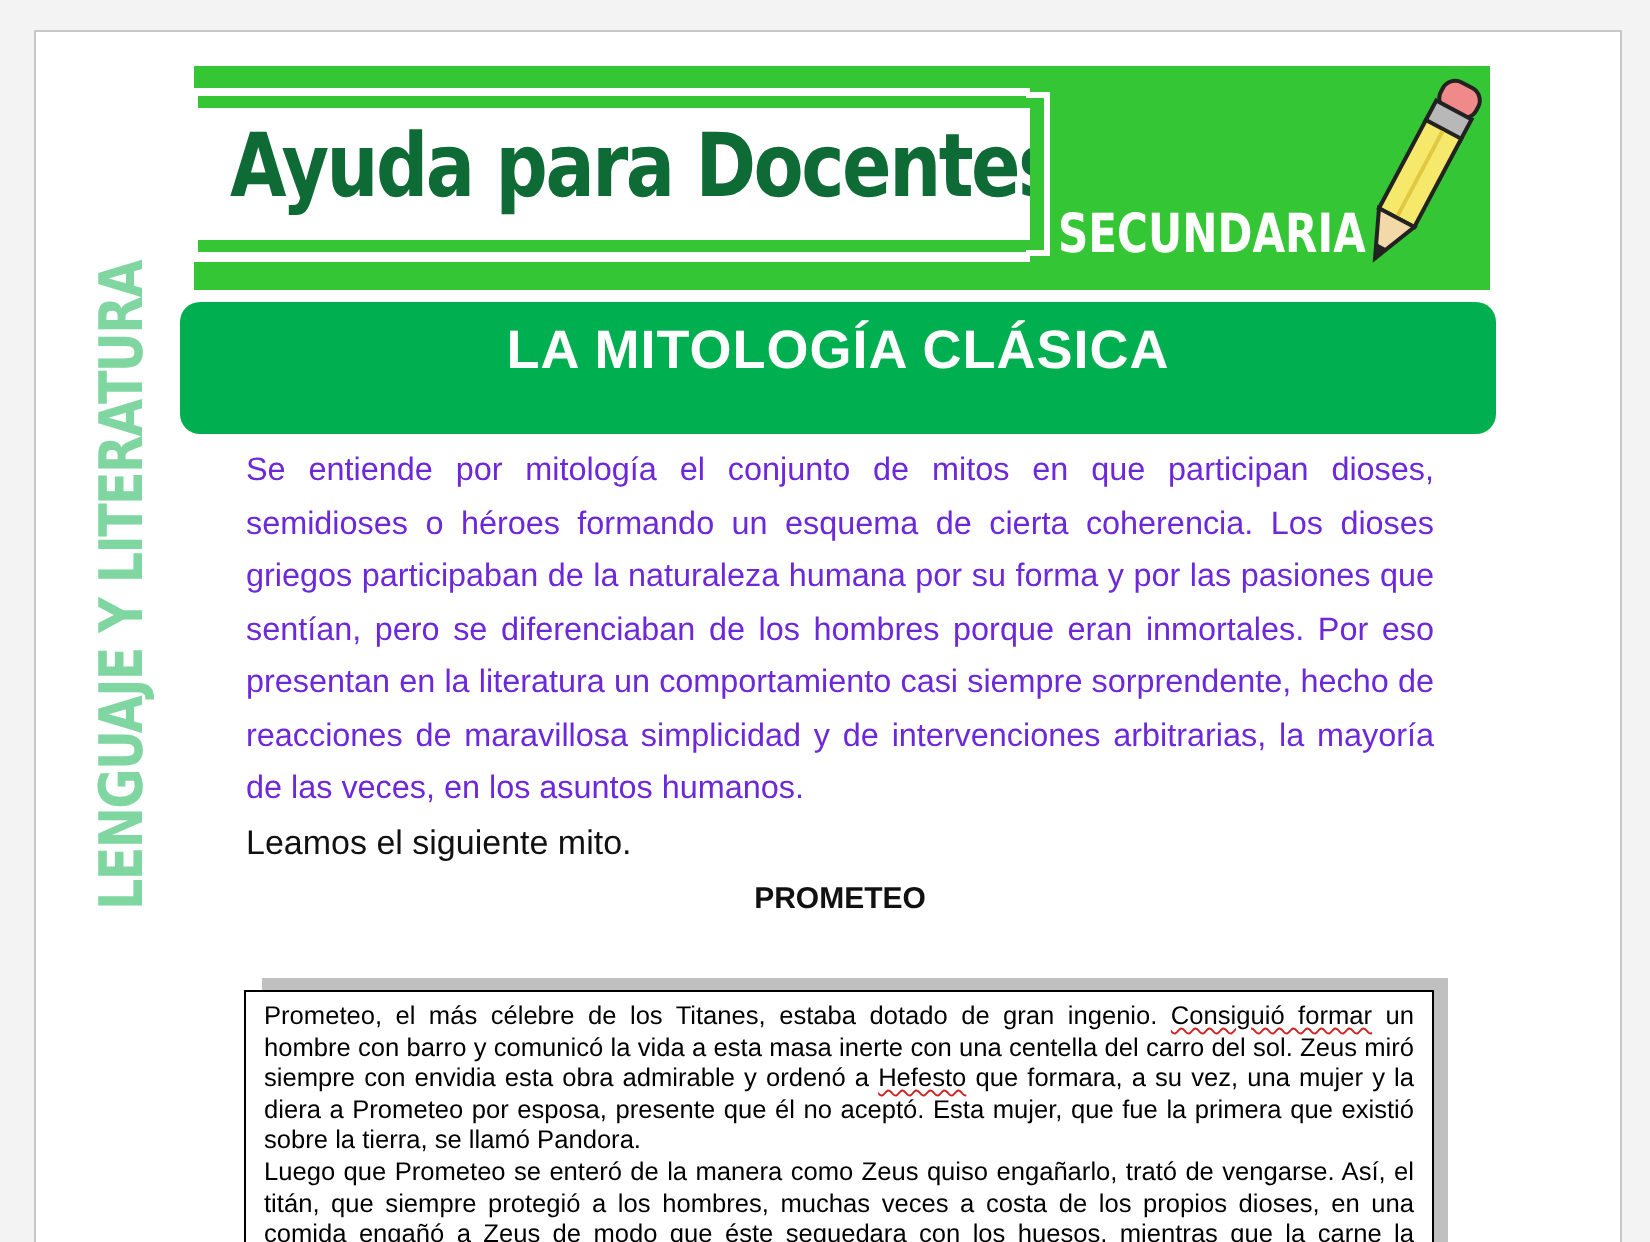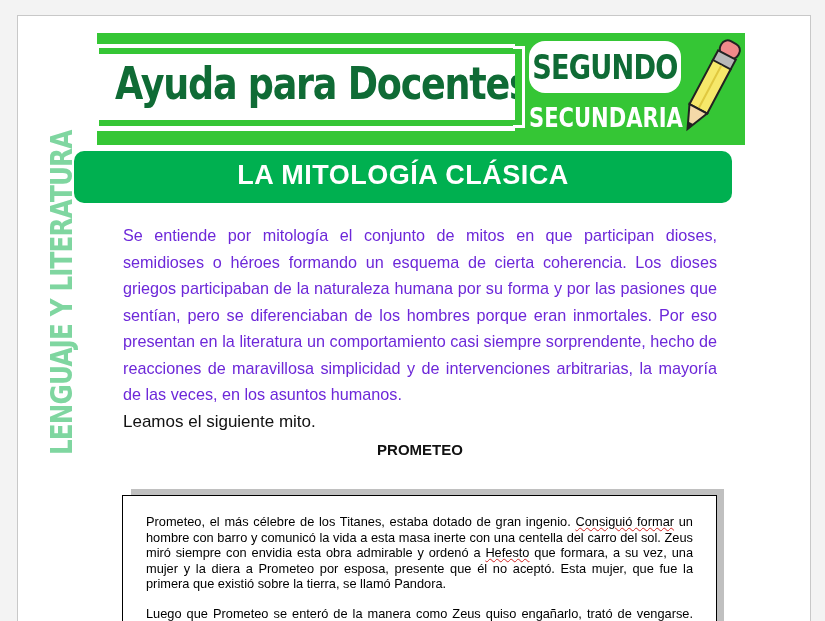--- a/index.html
+++ b/index.html
@@ -55,21 +55,21 @@
     .side-label {
       position:absolute; left:44px; top:455px;
       transform:rotate(-90deg); transform-origin:left top;
       font-family:"DejaVu Sans", sans-serif; font-weight:bold; font-size:30px;
       color:#7fd6a0; white-space:nowrap; letter-spacing:-1px;
       width:325px;
     }
     .side-label span { display:inline-block; transform:scaleX(0.82); transform-origin:left center; }
 
     .title-bar {
-      position:absolute; left:74px; top:151px; width:658px; height:52px;
+      position:absolute; left:90px; top:151px; width:658px; height:66px;
       background:#00b050; border-radius:10px;
     }
     .title-bar h1 {
       margin:0; position:absolute; left:0; right:0; top:9px;
       text-align:center; color:#ffffff; font-size:27px; font-weight:bold;
       letter-spacing:0.5px;
     }
     .intro {
       position:absolute; left:123px; top:222px; width:594px;
       font-size:16.2px; line-height:26.5px; color:#6d28d9;
@@ -85,40 +85,37 @@
     .shadow-box {
       position:absolute; left:131px; top:489px; width:593px; height:140px;
       background:#c0c0c0;
     }
     .story-box {
       position:absolute; left:122px; top:495px; width:595px; height:140px;
       background:#ffffff; border:1px solid #000; box-sizing:border-box;
       padding:4px 9px 0 9px;
       font-size:12.8px; line-height:15.6px; color:#000; text-align:justify;
     }
-    .story-box p { margin:14px; }
+    .story-box p { margin:0; }
     .spell { text-decoration:underline wavy #d02020; text-decoration-thickness:1px; }
     .gram { text-decoration:underline wavy #2040c0; text-decoration-thickness:1px; }
   </style>
 </head>
 <body>
 
 <div class="page"></div>
 
 <div class="banner">
   <div class="stripe s1"></div>
   <div class="stripe s2"></div>
   <div class="logo-text">Ayuda para Docentes</div>
   <div class="stripe s3"></div>
   <div class="stripe s4"></div>
   <div class="right-panel">
     <div class="frame"></div>
-    <div class="grade-pill">
-      <span>SEGUNDO</span>
-    </div>
     <div class="level-text">SECUNDARIA</div>
     <svg class="pencil" viewBox="0 0 70 112">
       <g transform="rotate(28 35 56)">
         <rect x="24" y="4" width="20" height="16" rx="7" fill="#f08a8a" stroke="#222" stroke-width="2"></rect>
         <rect x="24" y="18" width="20" height="12" fill="#b8b8b8" stroke="#222" stroke-width="2"></rect>
         <rect x="24" y="29" width="20" height="50" fill="#f6e86a" stroke="#222" stroke-width="2"></rect>
         <line x1="34" y1="30" x2="34" y2="78" stroke="#e0c840" stroke-width="2"></line>
         <polygon points="24,79 44,79 34,102" fill="#f4d9a8" stroke="#222" stroke-width="2"></polygon>
         <polygon points="31,95 37,95 34,103" fill="#222"></polygon>
       </g>

